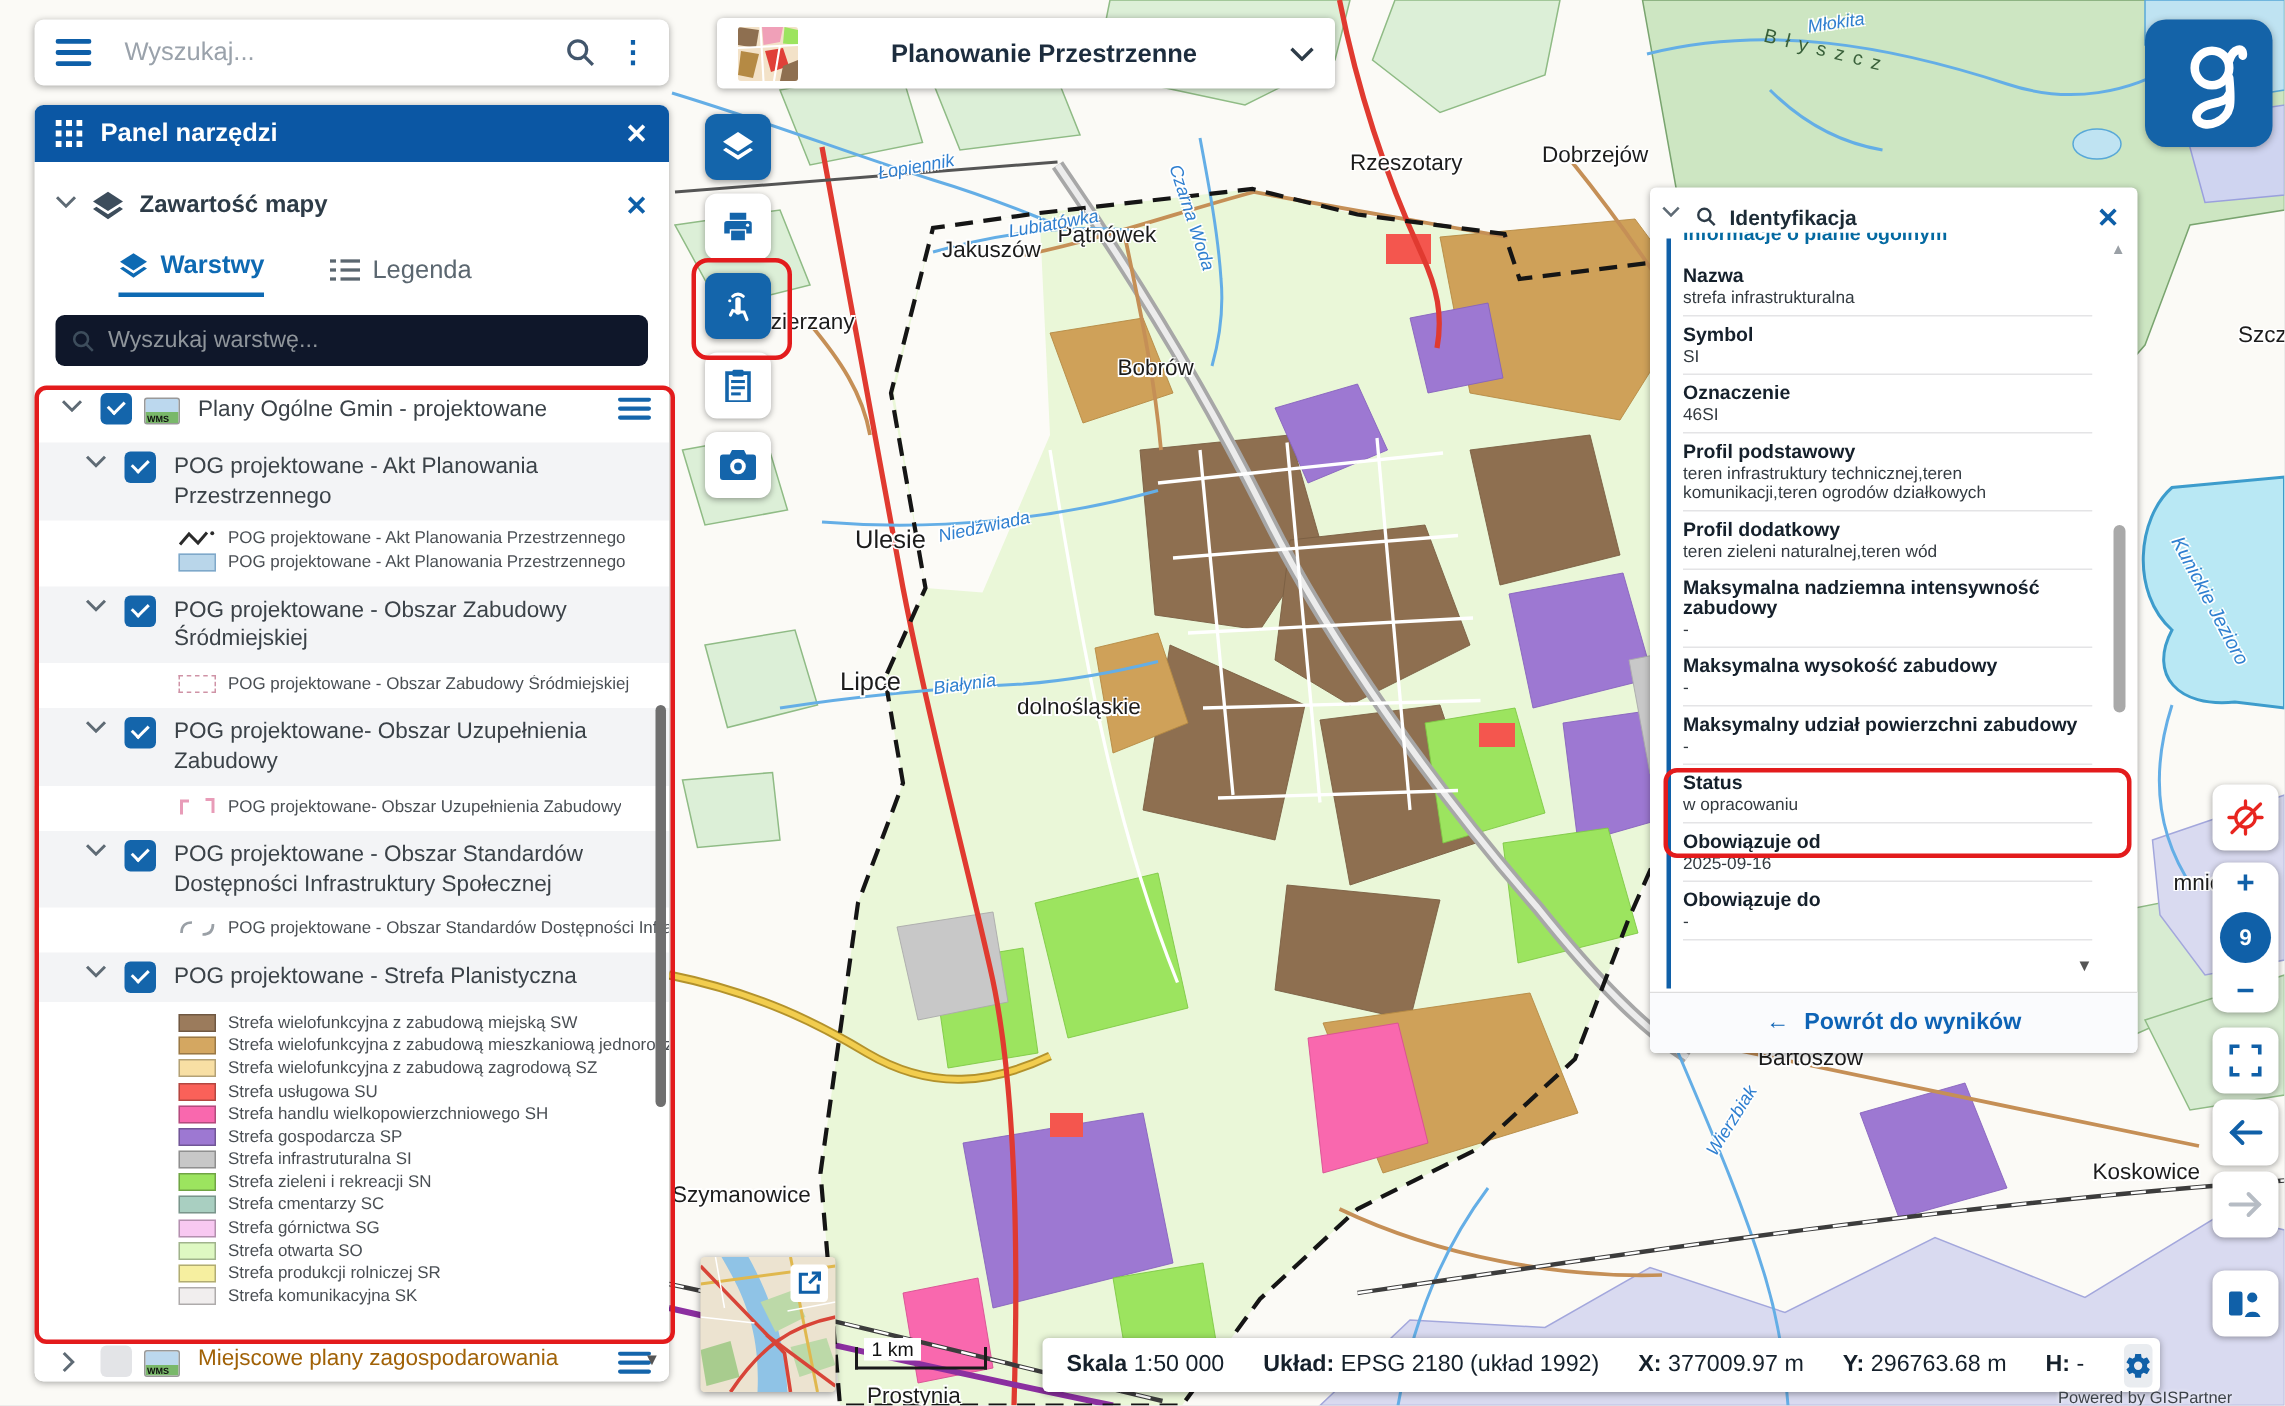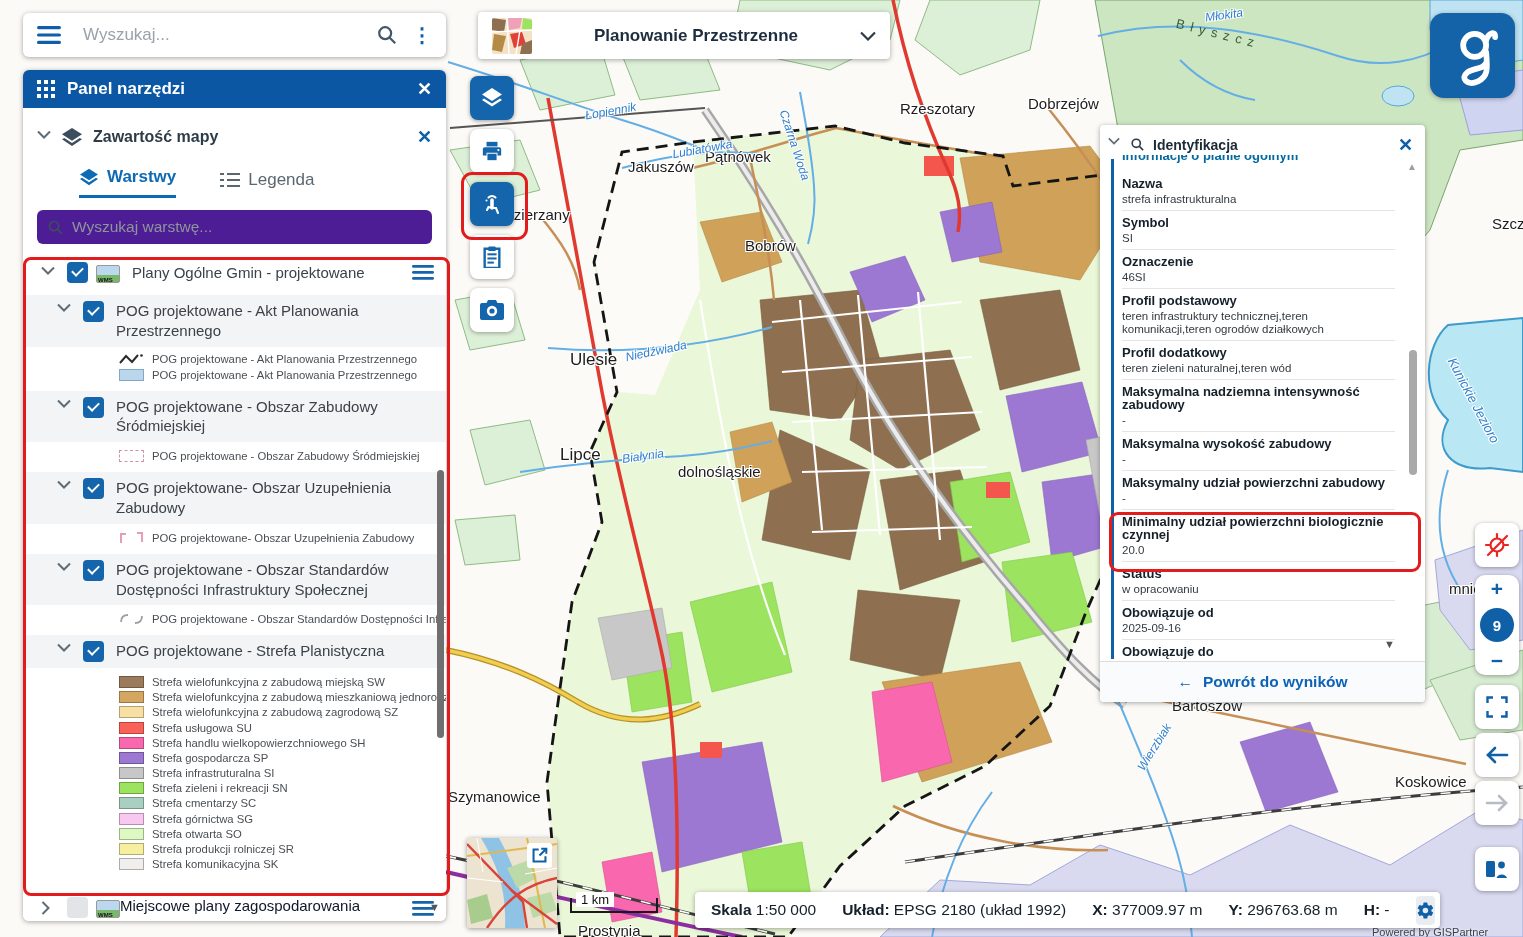--- a/index.html
+++ b/index.html
@@ -39,21 +39,21 @@
   .xclose{font-size:18px;font-weight:bold;color:#fff;cursor:pointer;}
   .xclose.blue{color:#0e5fa8;}
   #content-row{display:flex;align-items:center;margin:14px 14px 0;height:30px;}
   #content-row .ctitle{font-size:16px;font-weight:bold;color:#2e3c48;margin-left:10px;flex:1;}
   #tabs{display:flex;align-items:flex-end;margin:10px 0 0 56px;height:36px;}
   .tab{display:flex;align-items:center;margin-right:44px;padding-bottom:8px;cursor:pointer;}
   .tab .tlabel{font-size:17px;margin-left:8px;}
   .tab.active .tlabel{color:#0e6ab3;font-weight:bold;}
   .tab.inactive .tlabel{color:#5b6770;}
   .tab.active{border-bottom:3px solid #0e6ab3;}
-  #layer-search{margin:12px 14px 0;height:34px;background:#4c1d95;border-radius:6px;display:flex;align-items:center;padding:0 10px;}
+  #layer-search{margin:12px 14px 0;height:34px;background:#0f172a;border-radius:6px;display:flex;align-items:center;padding:0 10px;}
   #layer-search .placeholder{font-size:15.5px;color:#8f959b;margin-left:8px;}
 
   
   #tree{margin-top:14px;position:relative;}
   .trow{display:flex;align-items:flex-start;}
   .chev{width:16px;height:16px;flex:none;margin-top:2px;color:#5f6b75;}
   .cb{width:21px;height:21px;flex:none;border-radius:4px;position:relative;margin:0 0 0 10px;}
   .cb.checked{background:#1465ab;}
   .cb.unchecked{background:#e3e4e7;}
   .cb.checked::after{content:"";position:absolute;left:5px;top:5px;width:9px;height:5px;border-left:2.4px solid #fff;border-bottom:2.4px solid #fff;transform:rotate(-45deg);}
@@ -64,21 +64,21 @@
   .burger{width:24px;height:16px;flex:none;color:#1465ab;cursor:pointer;}
   .group-head{background:#f3f4f6;padding:6px 10px 6px 34px;margin-top:8px;}
   .group-head .glabel{font-size:15px;line-height:1.32;color:#3b4248;margin-left:12px;width:312px;}
   .leg-row{display:flex;align-items:center;padding:2px 0 2px 96px;}
   .leg-row .llabel{font-size:11.3px;color:#4a4f54;margin-left:8px;white-space:nowrap;overflow:hidden;}
   .swatch{width:25px;height:12px;flex:none;border:1px solid rgba(0,0,0,.28);box-sizing:border-box;}
   .swatch.noborder{border:none;}
   .strefa-row{padding:1.6px 0 1.6px 96px;}
   #tree-scroll{position:absolute;right:2px;top:140px;width:7px;height:268px;background:#6f6f6f;border-radius:4px;}
   #next-layer{position:absolute;left:0;right:0;bottom:0;height:30px;overflow:hidden;display:flex;align-items:center;padding:2px 10px 0 18px;background:#fff;}
-  #next-layer .nlabel{font-size:15px;color:#0f172a;flex:1;line-height:26px;}
+  #next-layer .nlabel{font-size:15px;color:#a16207;margin-left:12px;flex:1;line-height:26px;}
   #panel-caret{position:absolute;right:6px;bottom:8px;color:#555;font-size:11px;}
 
   
   .maptool{left:470px;width:44px;height:44px;border-radius:8px;z-index:14;}
   .maptool.active{background:#1465ab;color:#fff;box-shadow:0 1px 4px rgba(0,0,0,.4);}
   .maptool.idle{background:#fff;color:#1465ab;box-shadow:0 1px 4px rgba(0,0,0,.35);}
 
   
   #idpanel{left:1100px;top:125px;width:325px;height:577px;z-index:15;border-radius:4px;padding:0;box-sizing:border-box;}
   #idpanel-header{height:27px;display:flex;align-items:center;padding:6px 12px 0 8px;}
@@ -676,24 +676,20 @@
           <div class="flabel">Maksymalna nadziemna intensywność zabudowy</div>
           <div class="fvalue">-</div>
         </div>
       <div class="id-field">
           <div class="flabel">Maksymalna wysokość zabudowy</div>
           <div class="fvalue">-</div>
         </div>
       <div class="id-field">
           <div class="flabel">Maksymalny udział powierzchni zabudowy</div>
           <div class="fvalue">-</div>
-        </div>
-      <div class="id-field">
-          <div class="flabel">Minimalny udział powierzchni biologicznie czynnej</div>
-          <div class="fvalue">20.0</div>
         </div>
       <div class="id-field">
           <div class="flabel">Status</div>
           <div class="fvalue">w opracowaniu</div>
         </div>
       <div class="id-field">
           <div class="flabel">Obowiązuje od</div>
           <div class="fvalue">2025-09-16</div>
         </div>
       <div class="id-field">

